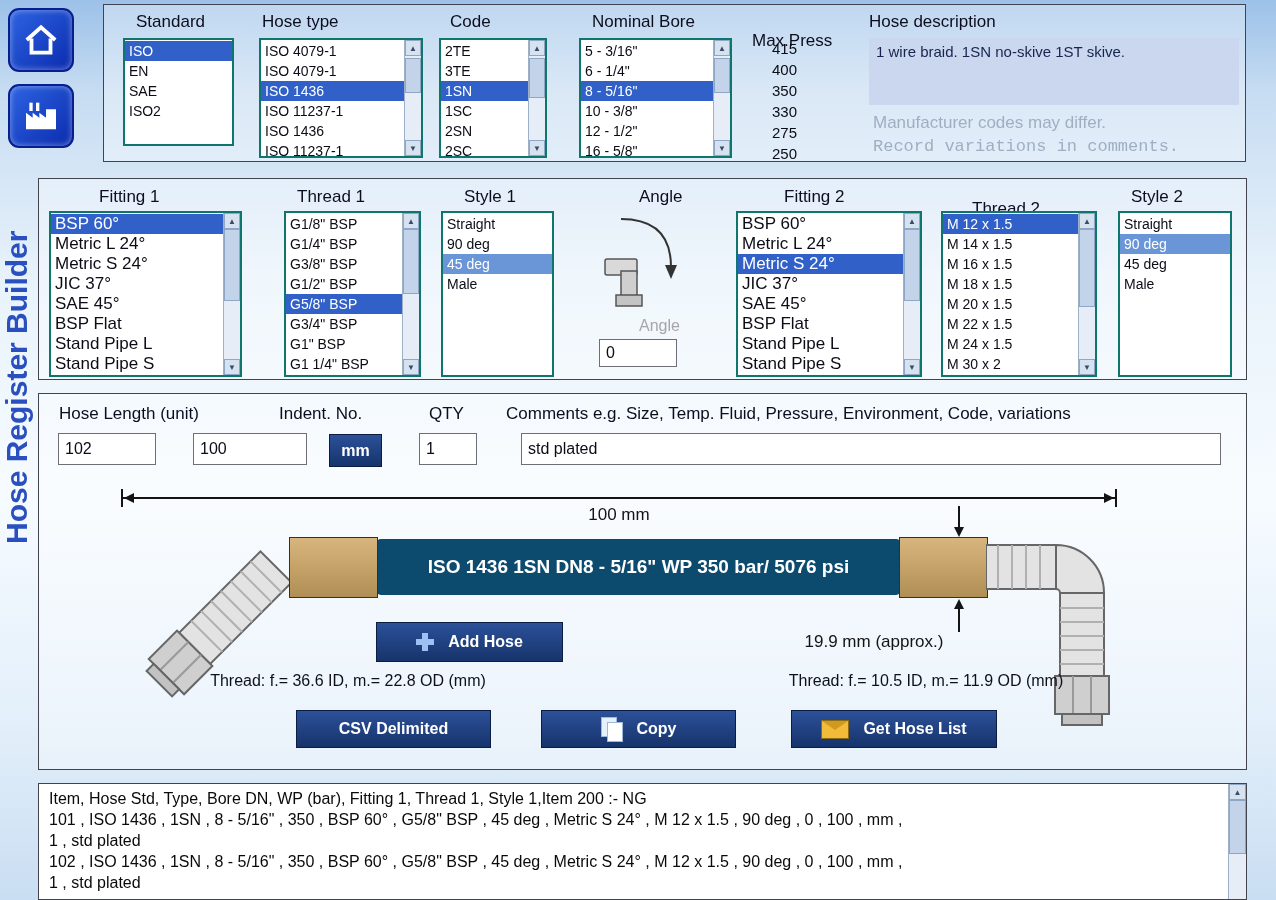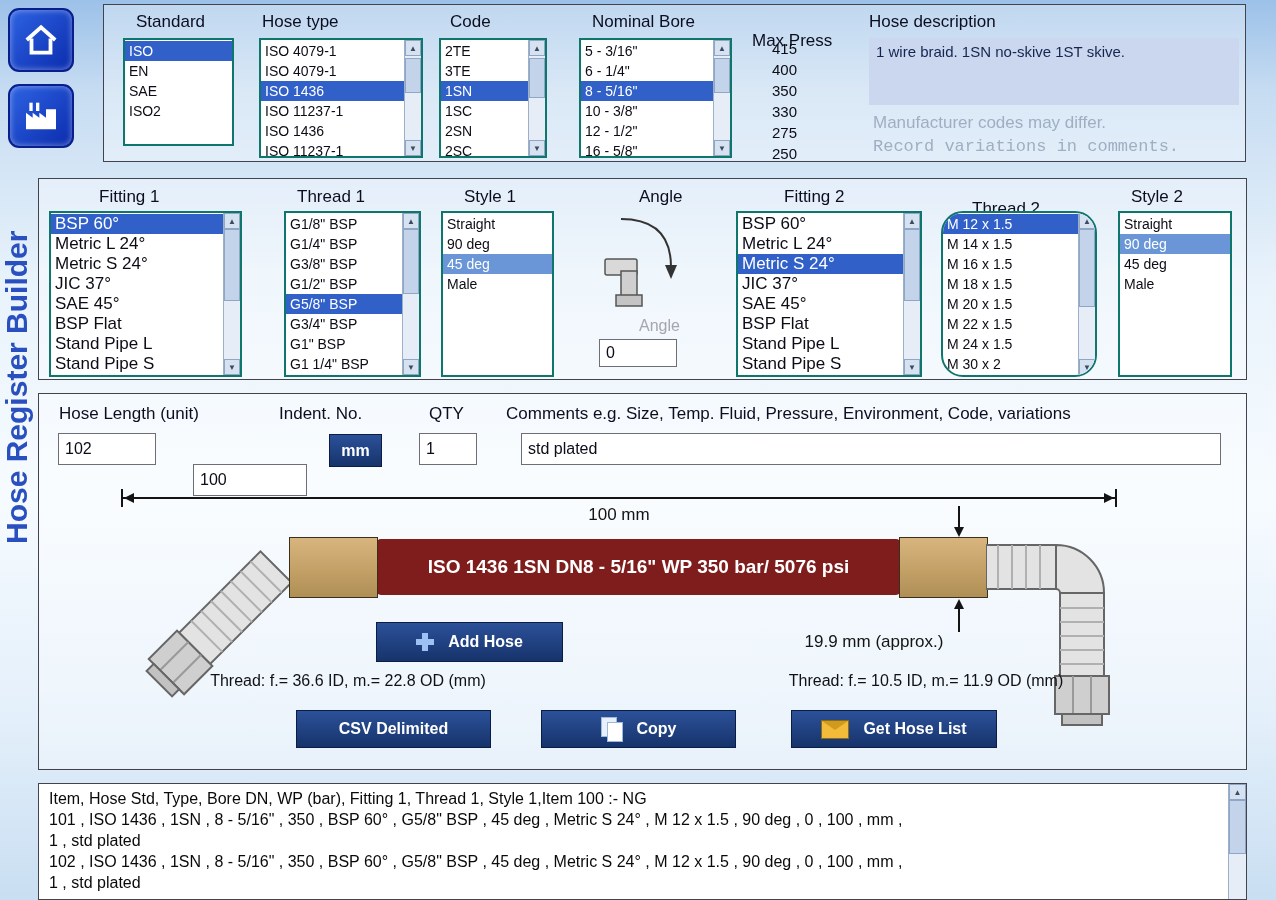--- a/index.html
+++ b/index.html
@@ -32,21 +32,21 @@
   .descbox { position:absolute; background:#cbd7ee; color:#15254f; font-size:15px; padding:5px 7px; }
   .note { position:absolute; font-size:17px; color:#9fafc2; }
   .dimline { position:absolute; height:2px; background:#141414; }
   .dimtick { position:absolute; width:2px; background:#141414; }
   .arr { position:absolute; width:0; height:0; }
   .arr.left  { border-top:5px solid transparent; border-bottom:5px solid transparent; border-right:10px solid #141414; }
   .arr.right { border-top:5px solid transparent; border-bottom:5px solid transparent; border-left:10px solid #141414; }
   .arr.down  { border-left:5px solid transparent; border-right:5px solid transparent; border-top:10px solid #141414; }
   .arr.up    { border-left:5px solid transparent; border-right:5px solid transparent; border-bottom:10px solid #141414; }
   .vline { position:absolute; width:2px; background:#141414; }
-  .hose-black { position:absolute; background:#7f1d1d; border-radius:5px; display:flex; align-items:center; justify-content:center;
+  .hose-black { position:absolute; background:#0c4a6e; border-radius:5px; display:flex; align-items:center; justify-content:center;
                 color:#fff; font-weight:bold; font-size:19px; white-space:nowrap; }
   .ferrule { position:absolute; background:linear-gradient(180deg,#d8b57e,#c2a066 55%,#b08f56); border:1px solid #3a2f1a; }
   .dimtext { position:absolute; font-size:17px; color:#141414; text-align:center; }
   .threadtxt { position:absolute; font-size:16px; color:#101018; text-align:center; white-space:nowrap; }
   .plus { position:relative; width:18px; height:18px; }
   .plus::before { content:""; position:absolute; left:6px; top:0; width:6px; height:18px; background:#9cc1f2; }
   .plus::after  { content:""; position:absolute; left:0; top:6px; width:18px; height:6px; background:#9cc1f2; }
   .copyicon { position:relative; width:22px; height:24px; }
   .copyicon::before { content:""; position:absolute; left:0; top:0; width:14px; height:18px; background:#e8f0fa; border:1px solid #9db8dc; }
   .copyicon::after  { content:""; position:absolute; left:6px; top:5px; width:14px; height:18px; background:#ffffff; border:1px solid #9db8dc; }
@@ -243,21 +243,21 @@
       </div>
     <div class="vscroll">
       <div class="sb-btn">▲</div>
       <div class="sb-track">
           <div class="sb-thumb" style="top:0; height:55%;"></div>
         </div>
       <div class="sb-btn">▼</div>
     </div>
   </div>
 
-  <div class="listbox" style="left:902px; top:32px; width:156px; height:166px;border-radius:22px;">
+  <div class="listbox" style="left:902px; top:32px; width:156px; height:166px;">
     <div class="list-items">
         <div class="li sel-dark">M 12 x 1.5</div>
         <div class="li">M 14 x 1.5</div>
         <div class="li">M 16 x 1.5</div>
         <div class="li">M 18 x 1.5</div>
         <div class="li">M 20 x 1.5</div>
         <div class="li">M 22 x 1.5</div>
         <div class="li">M 24 x 1.5</div>
         <div class="li">M 30 x 2</div>
         <div class="li">M 36 x 2</div>
@@ -281,21 +281,21 @@
   </div>
 </div>
 
 <div class="panel" style="left:38px; top:393px; width:1209px; height:377px;">
   <div class="seclabel" style="left:20px;  top:10px;">Hose Length (unit)</div>
   <div class="seclabel" style="left:240px; top:10px;">Indent. No.</div>
   <div class="seclabel" style="left:390px; top:10px;">QTY</div>
   <div class="seclabel" style="left:467px; top:10px;">Comments e.g. Size, Temp. Fluid, Pressure, Environment, Code, variations</div>
 
   <input class="input" style="left: 19px; top: 39px; width: 98px; height: 32px;" value="102">
-  <input class="input" style="left: 154px; top: 39px; width: 114px; height: 32px; margin-top: 31px;" value="100">
+  <input class="input" style="left: 154px; top: 39px; width: 114px; height: 32px;" value="100">
   <div class="btn" style="left:290px; top:40px; width:53px; height:33px;">mm</div>
   <input class="input" style="left: 380px; top: 39px; width: 58px; height: 32px;" value="1">
   <input class="input" style="left: 482px; top: 39px; width: 700px; height: 32px;" value="std plated">
 
   <div class="dimtick" style="left:82px;   top:95px; height:18px;"></div>
   <div class="dimtick" style="left:1076px; top:95px; height:18px;"></div>
   <div class="dimline" style="left:84px; top:103px; width:992px;"></div>
   <div class="arr left" style="left:85px;   top:99px;"></div>
   <div class="arr right" style="left:1065px; top:99px;"></div>
   <div class="dimtext" style="left:480px; top:111px; width:200px;">100 mm</div>
@@ -365,21 +365,21 @@
   </div>
   <div class="btn" style="left:752px; top:316px; width:206px; height:38px;">
     <span class="envicon"></span>
     <span>Get Hose List</span>
   </div>
 </div>
 
 <div class="panel" style="left:38px; top:783px; width:1209px; height:117px; background:#ffffff; display:flex;">
   <div style="flex:1; padding:4px 10px; overflow:hidden;">
     <div>
-        <div class="outline">Item, Hose Std, Type, Bore DN, WP (bar), Fitting 1, Thread 1, Style 1,Item 100 :-  NG</div>
+        <div class="outline">Item, Hose Std, Type, Bore DN, WP (bar), Fitting 1, Thread 1, Style 1,Item 200 :-  NG</div>
         <div class="outline">101 , ISO 1436 , 1SN , 8 - 5/16" , 350 , BSP 60° ,  G5/8" BSP , 45 deg , Metric S 24° , M 12 x 1.5 , 90 deg , 0 , 100 , mm ,</div>
         <div class="outline">1 , std plated</div>
         <div class="outline">102 , ISO 1436 , 1SN , 8 - 5/16" , 350 , BSP 60° ,  G5/8" BSP , 45 deg , Metric S 24° , M 12 x 1.5 , 90 deg , 0 , 100 , mm ,</div>
         <div class="outline">1 , std plated</div>
       </div>
   </div>
   <div class="vscroll" style="width:18px;">
     <div class="sb-btn">▲</div>
     <div class="sb-track">
         <div class="sb-thumb" style="top:0; height:55%;"></div>

